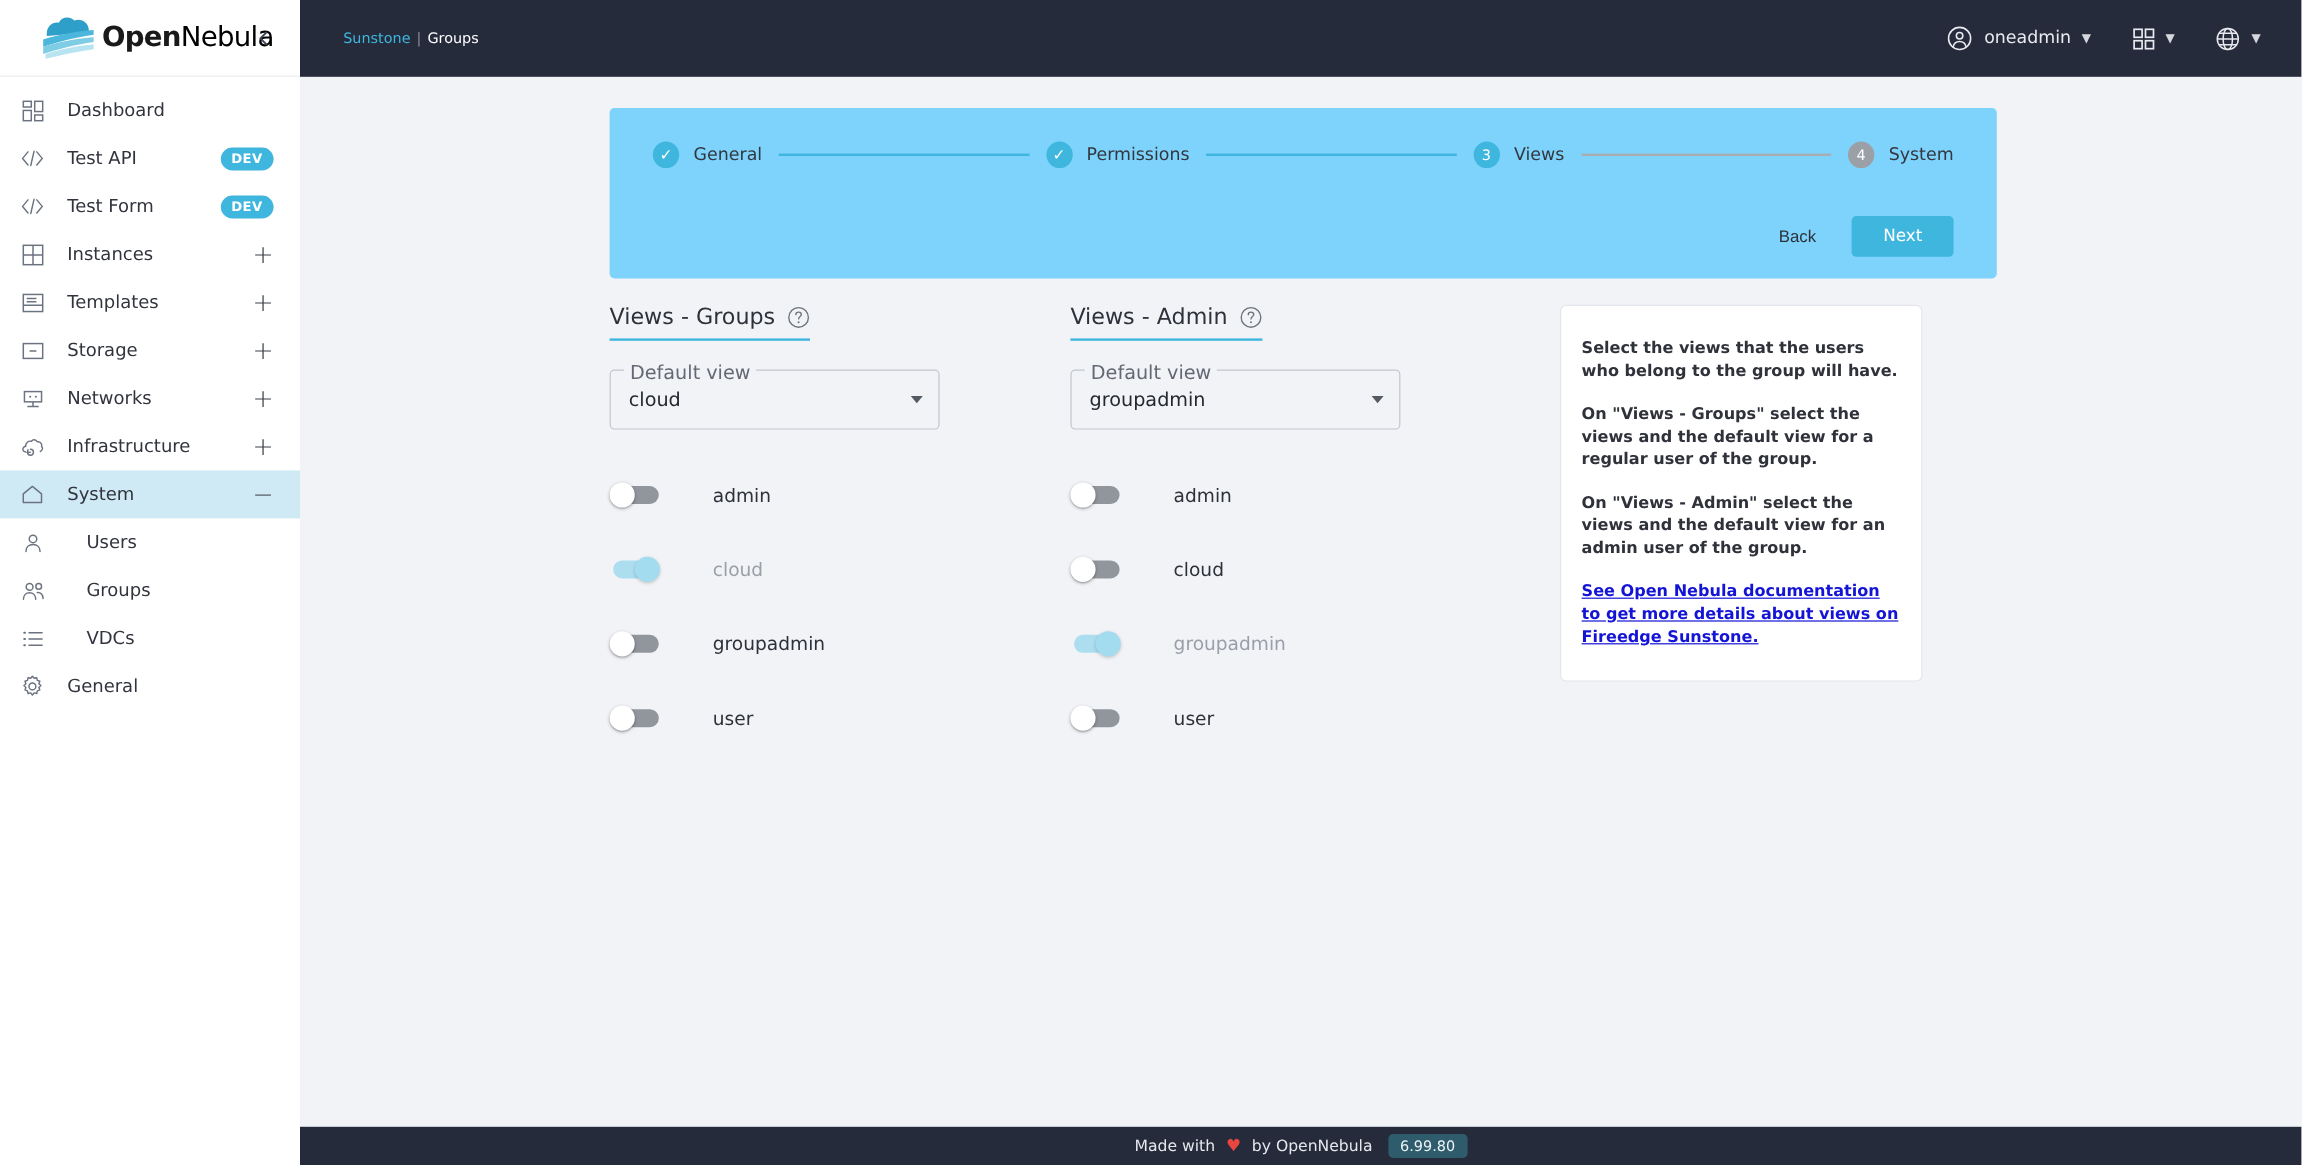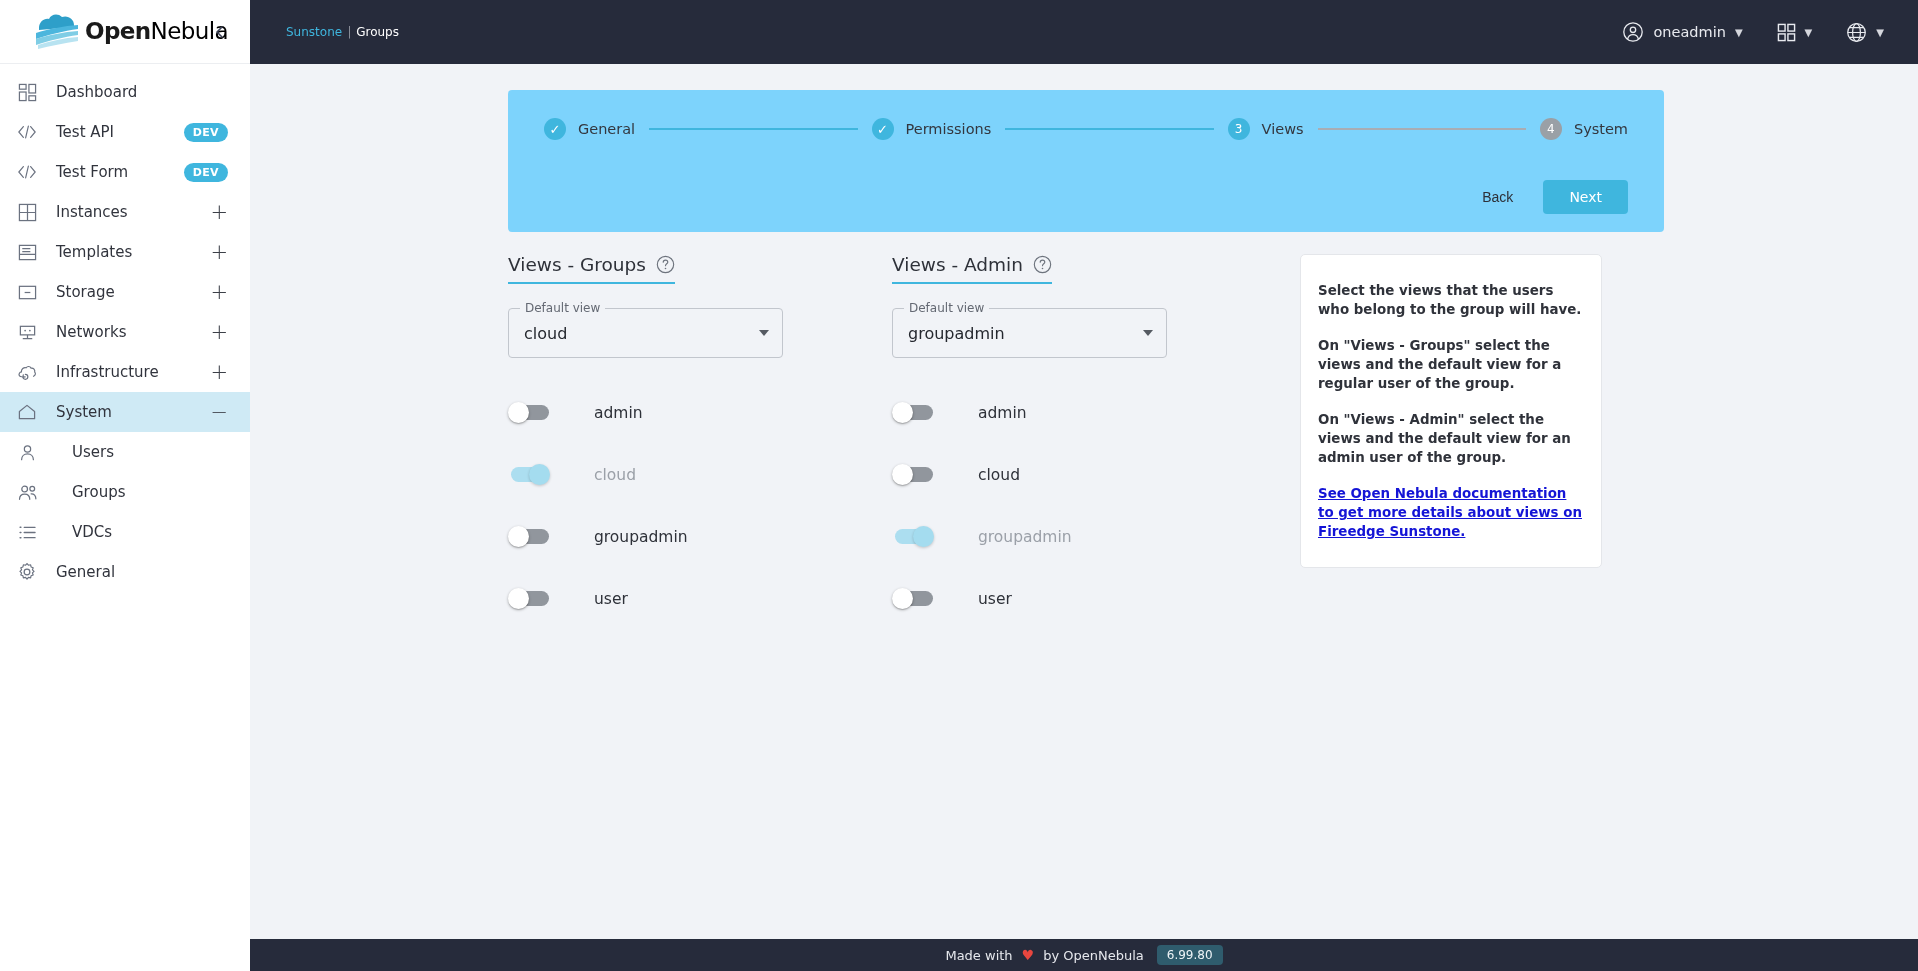--- a/index.html
+++ b/index.html
@@ -99,21 +99,21 @@
   }
   .col-title { font-size: 18.5px; color: #2e3139; }
   .help-icon { width: 19px; height: 19px; color: #6d737d; cursor: pointer; display:flex; }
 
   .mui-select {
     width: 275px; height: 50px; position: relative; border: 1px solid #c2c6cd;
     border-radius: 4px; background: transparent; cursor: pointer;
   }
   .mui-legend {
     position: absolute; top: -8px; left: 11px; background: #f1f3f7;
-    padding: 0 5px; font-size: 12px; color: #636872;
+    padding: 0 5px; font-size: 16px; color: #636872;
   }
   .mui-value {
     position: absolute; left: 15px; top: 50%; transform: translateY(-50%);
     font-size: 16px; color: #25282f;
   }
   .mui-arrow {
     position: absolute; right: 13px; top: 50%; transform: translateY(-50%);
     width: 0; height: 0; border-left: 5.5px solid transparent;
     border-right: 5.5px solid transparent; border-top: 6px solid #555a62;
   }

